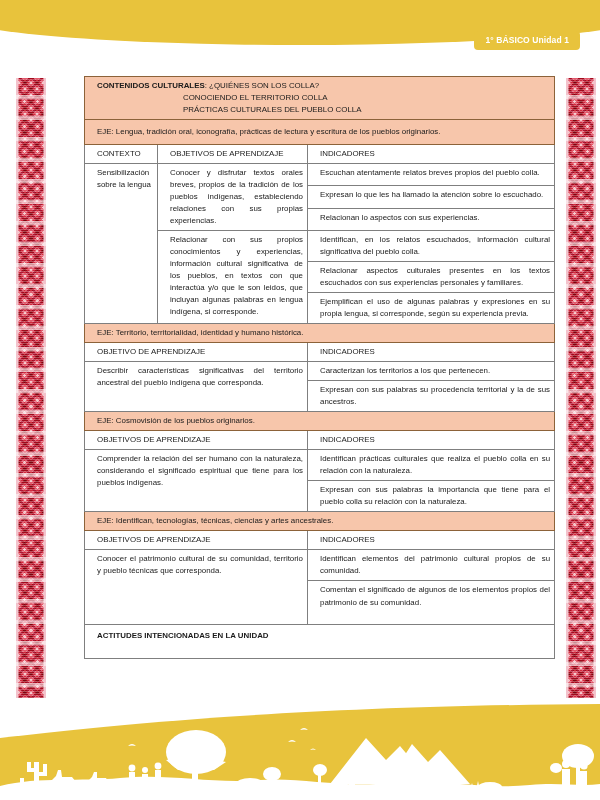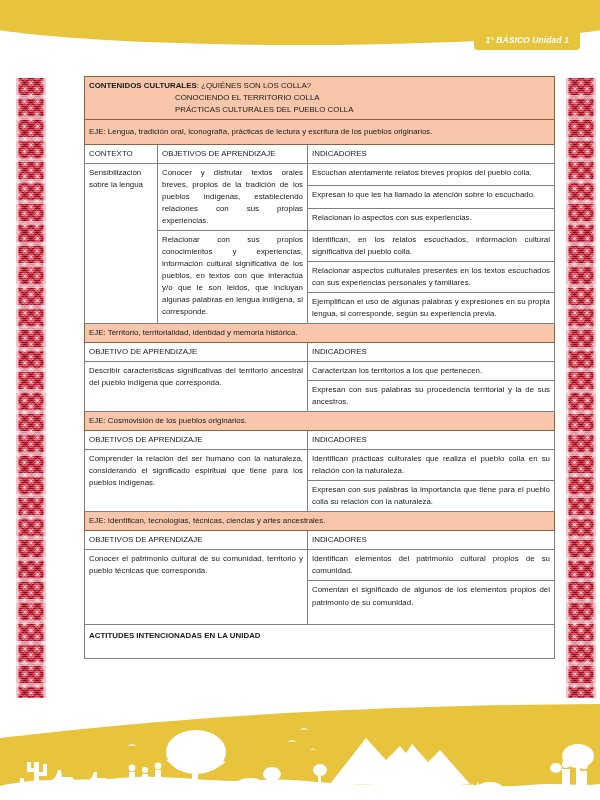--- a/index.html
+++ b/index.html
@@ -37,21 +37,20 @@
     right: 20px;
     background: #e8c33c;
     color: #ffffff;
     font-size: 8.5px;
     font-weight: bold;
     padding: 4px 11px 5px 11px;
     border-radius: 4px;
     letter-spacing: 0.1px;
     white-space: nowrap;
     z-index: 5;
-    font-style: italic;
   }
 
   
   .side-border {
     position: absolute;
     top: 78px;
     width: 30px;
     height: 620px;
     overflow: hidden;
   }
@@ -111,21 +110,21 @@
     left: 84px;
     width: 470px;
     border-collapse: collapse;
     table-layout: fixed;
     font-size: 7.9px;
     color: #1a1a1a;
   }
 
   .doc-table td {
     border: 0.8px solid #8c6239;
-    padding: 3px 4px 3px 4px;
+    padding: 3px 4px 3px 12px;
     vertical-align: top;
     line-height: 1.52;
     text-align: justify;
     text-justify: inter-word;
     hyphens: none;
   }
 
   .peach { background: #f7c6ab; }
   .white { background: #ffffff; }
 
@@ -223,21 +222,21 @@
         <td class="white gray-b">Identifican, en los relatos escuchados, información cultural significativa del pueblo colla.</td>
       </tr>
       <tr>
         <td class="white gray-b">Relacionar aspectos culturales presentes en los textos escuchados con sus experiencias personales y familiares.</td>
       </tr>
       <tr>
         <td class="white gray-b">Ejemplifican el uso de algunas palabras y expresiones en su propia lengua, si corresponde, según su experiencia previa.</td>
       </tr>
 
       <tr>
-        <td class="eje-bar" colspan="3">EJE: Territorio, territorialidad, identidad y memoria histórica.</td>
+        <td class="eje-bar" colspan="3">EJE: Territorio, territorialidad, identidad y humano histórica.</td>
       </tr>
       <tr>
         <td class="white gray-b cell-head" colspan="2">OBJETIVO DE APRENDIZAJE</td>
         <td class="white gray-b cell-head">INDICADORES</td>
       </tr>
       <tr>
         <td class="white gray-b" colspan="2" rowspan="2">Describir características significativas del territorio ancestral del pueblo indígena que corresponda.</td>
         <td class="white gray-b">Caracterizan los territorios a los que pertenecen.</td>
       </tr>
       <tr>

